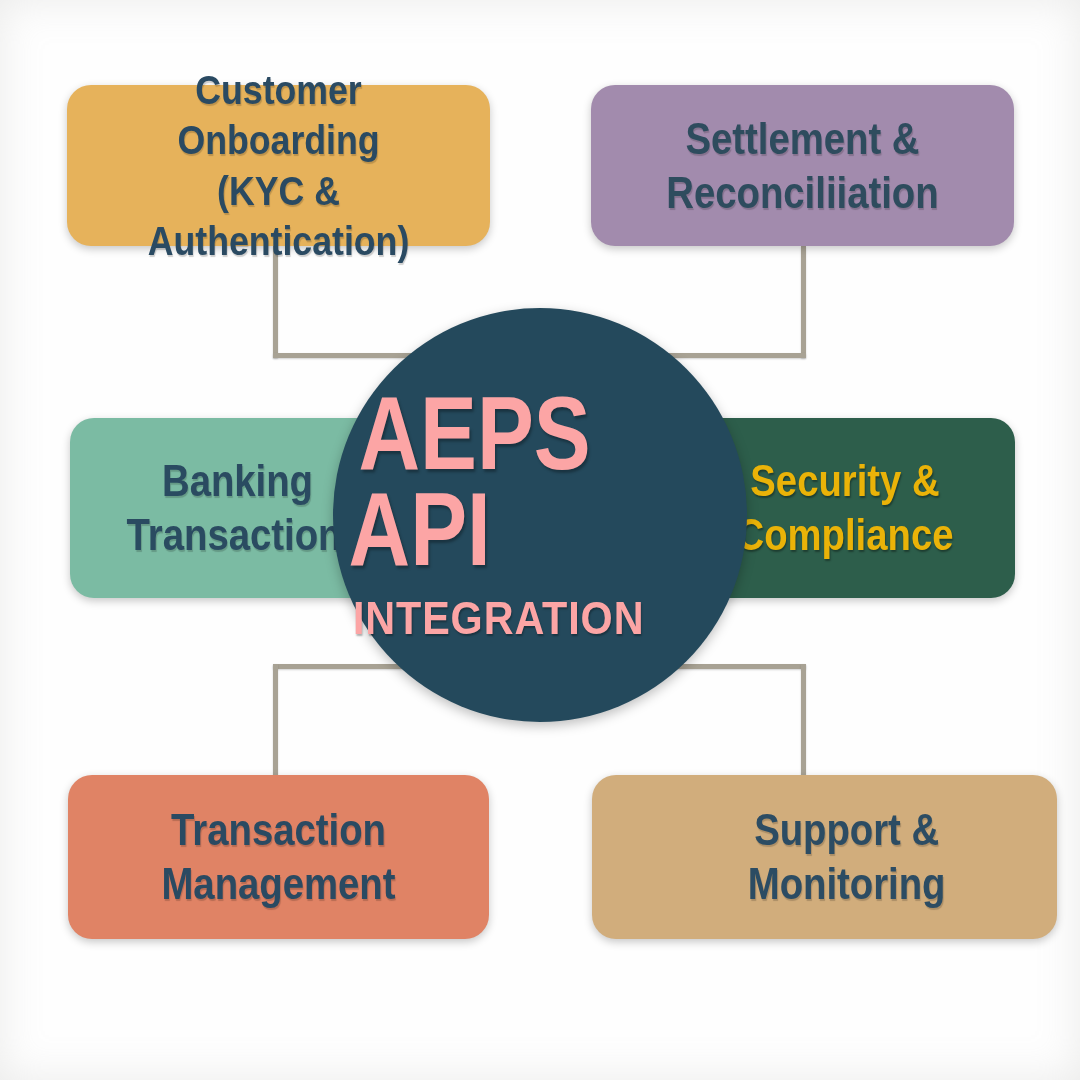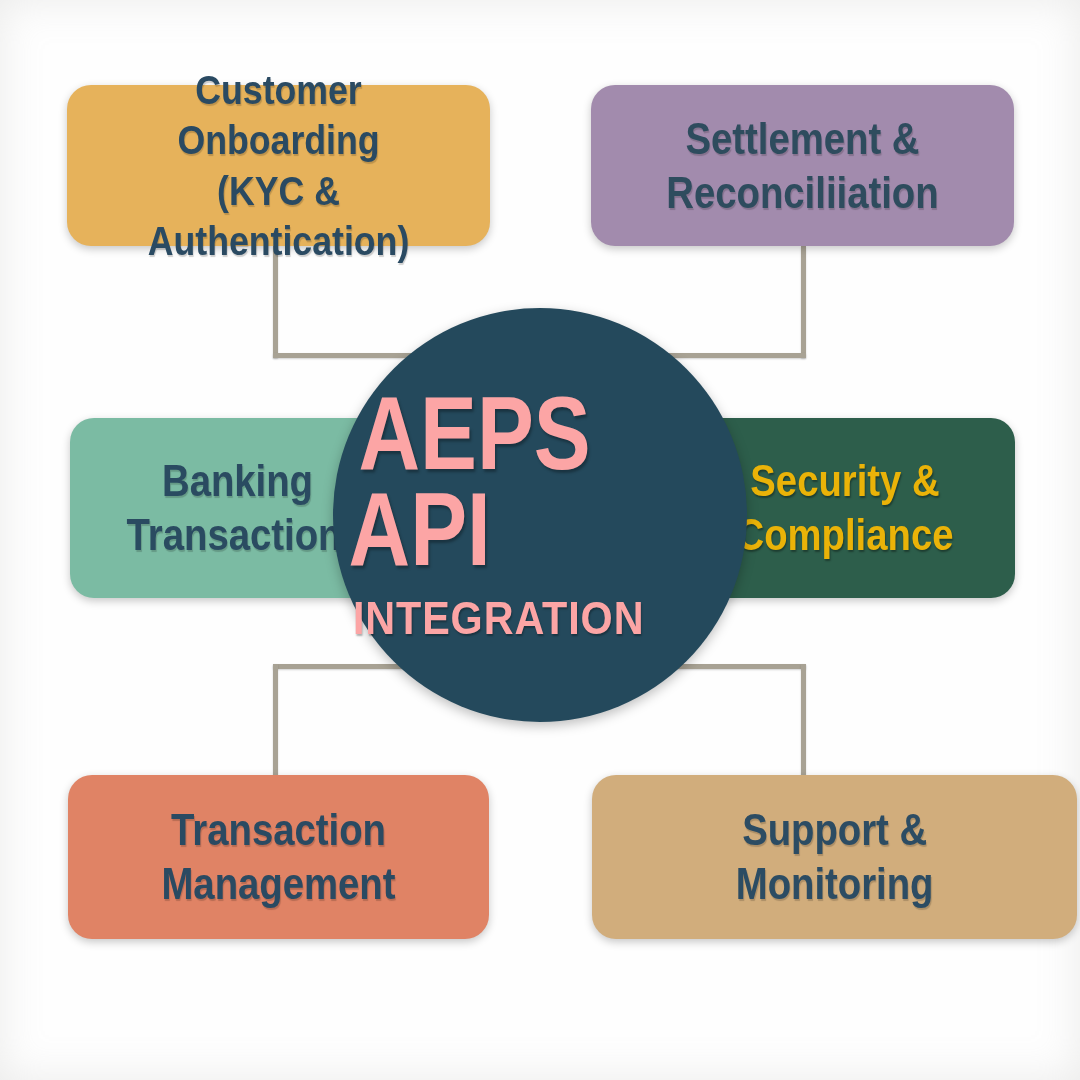--- a/index.html
+++ b/index.html
@@ -64,23 +64,23 @@
              text-shadow: 1px 2px 1px rgba(0,0,0,0.18); }
   .node-ml .label { width: 255px; }
   .node-mr { left: 600px; top: 418px; width: 415px; height: 180px;
              background: #2d5e4b; color: #eab308; font-size: 44px;
              justify-content: flex-end; padding-right: 40px; box-sizing: border-box;
              text-shadow: 1px 2px 2px rgba(0,0,0,0.35); }
   .node-mr .label { width: 260px; }
   .node-bl { left: 68px;  top: 775px; width: 421px; height: 164px;
              background: #e08365; color: #2a4a62; font-size: 44px;
              text-shadow: 1px 2px 1px rgba(0,0,0,0.18); }
-  .node-br { left: 592px; top: 775px; width: 485px; height: 164px;
+  .node-br { left: 592px; top: 775px; width: 421px; height: 164px;
              background: #d1ad7c; color: #2c4c63; font-size: 44px;
-             text-shadow: 1px 2px 1px rgba(0,0,0,0.18); }
+             text-shadow: 1px 2px 1px rgba(0,0,0,0.18); padding-left: 44px; }
   
   .center-circle {
     position: absolute;
     z-index: 3;
     left: 333px;
     top: 308px;
     width: 414px;
     height: 414px;
     border-radius: 50%;
     background: #24495c;

